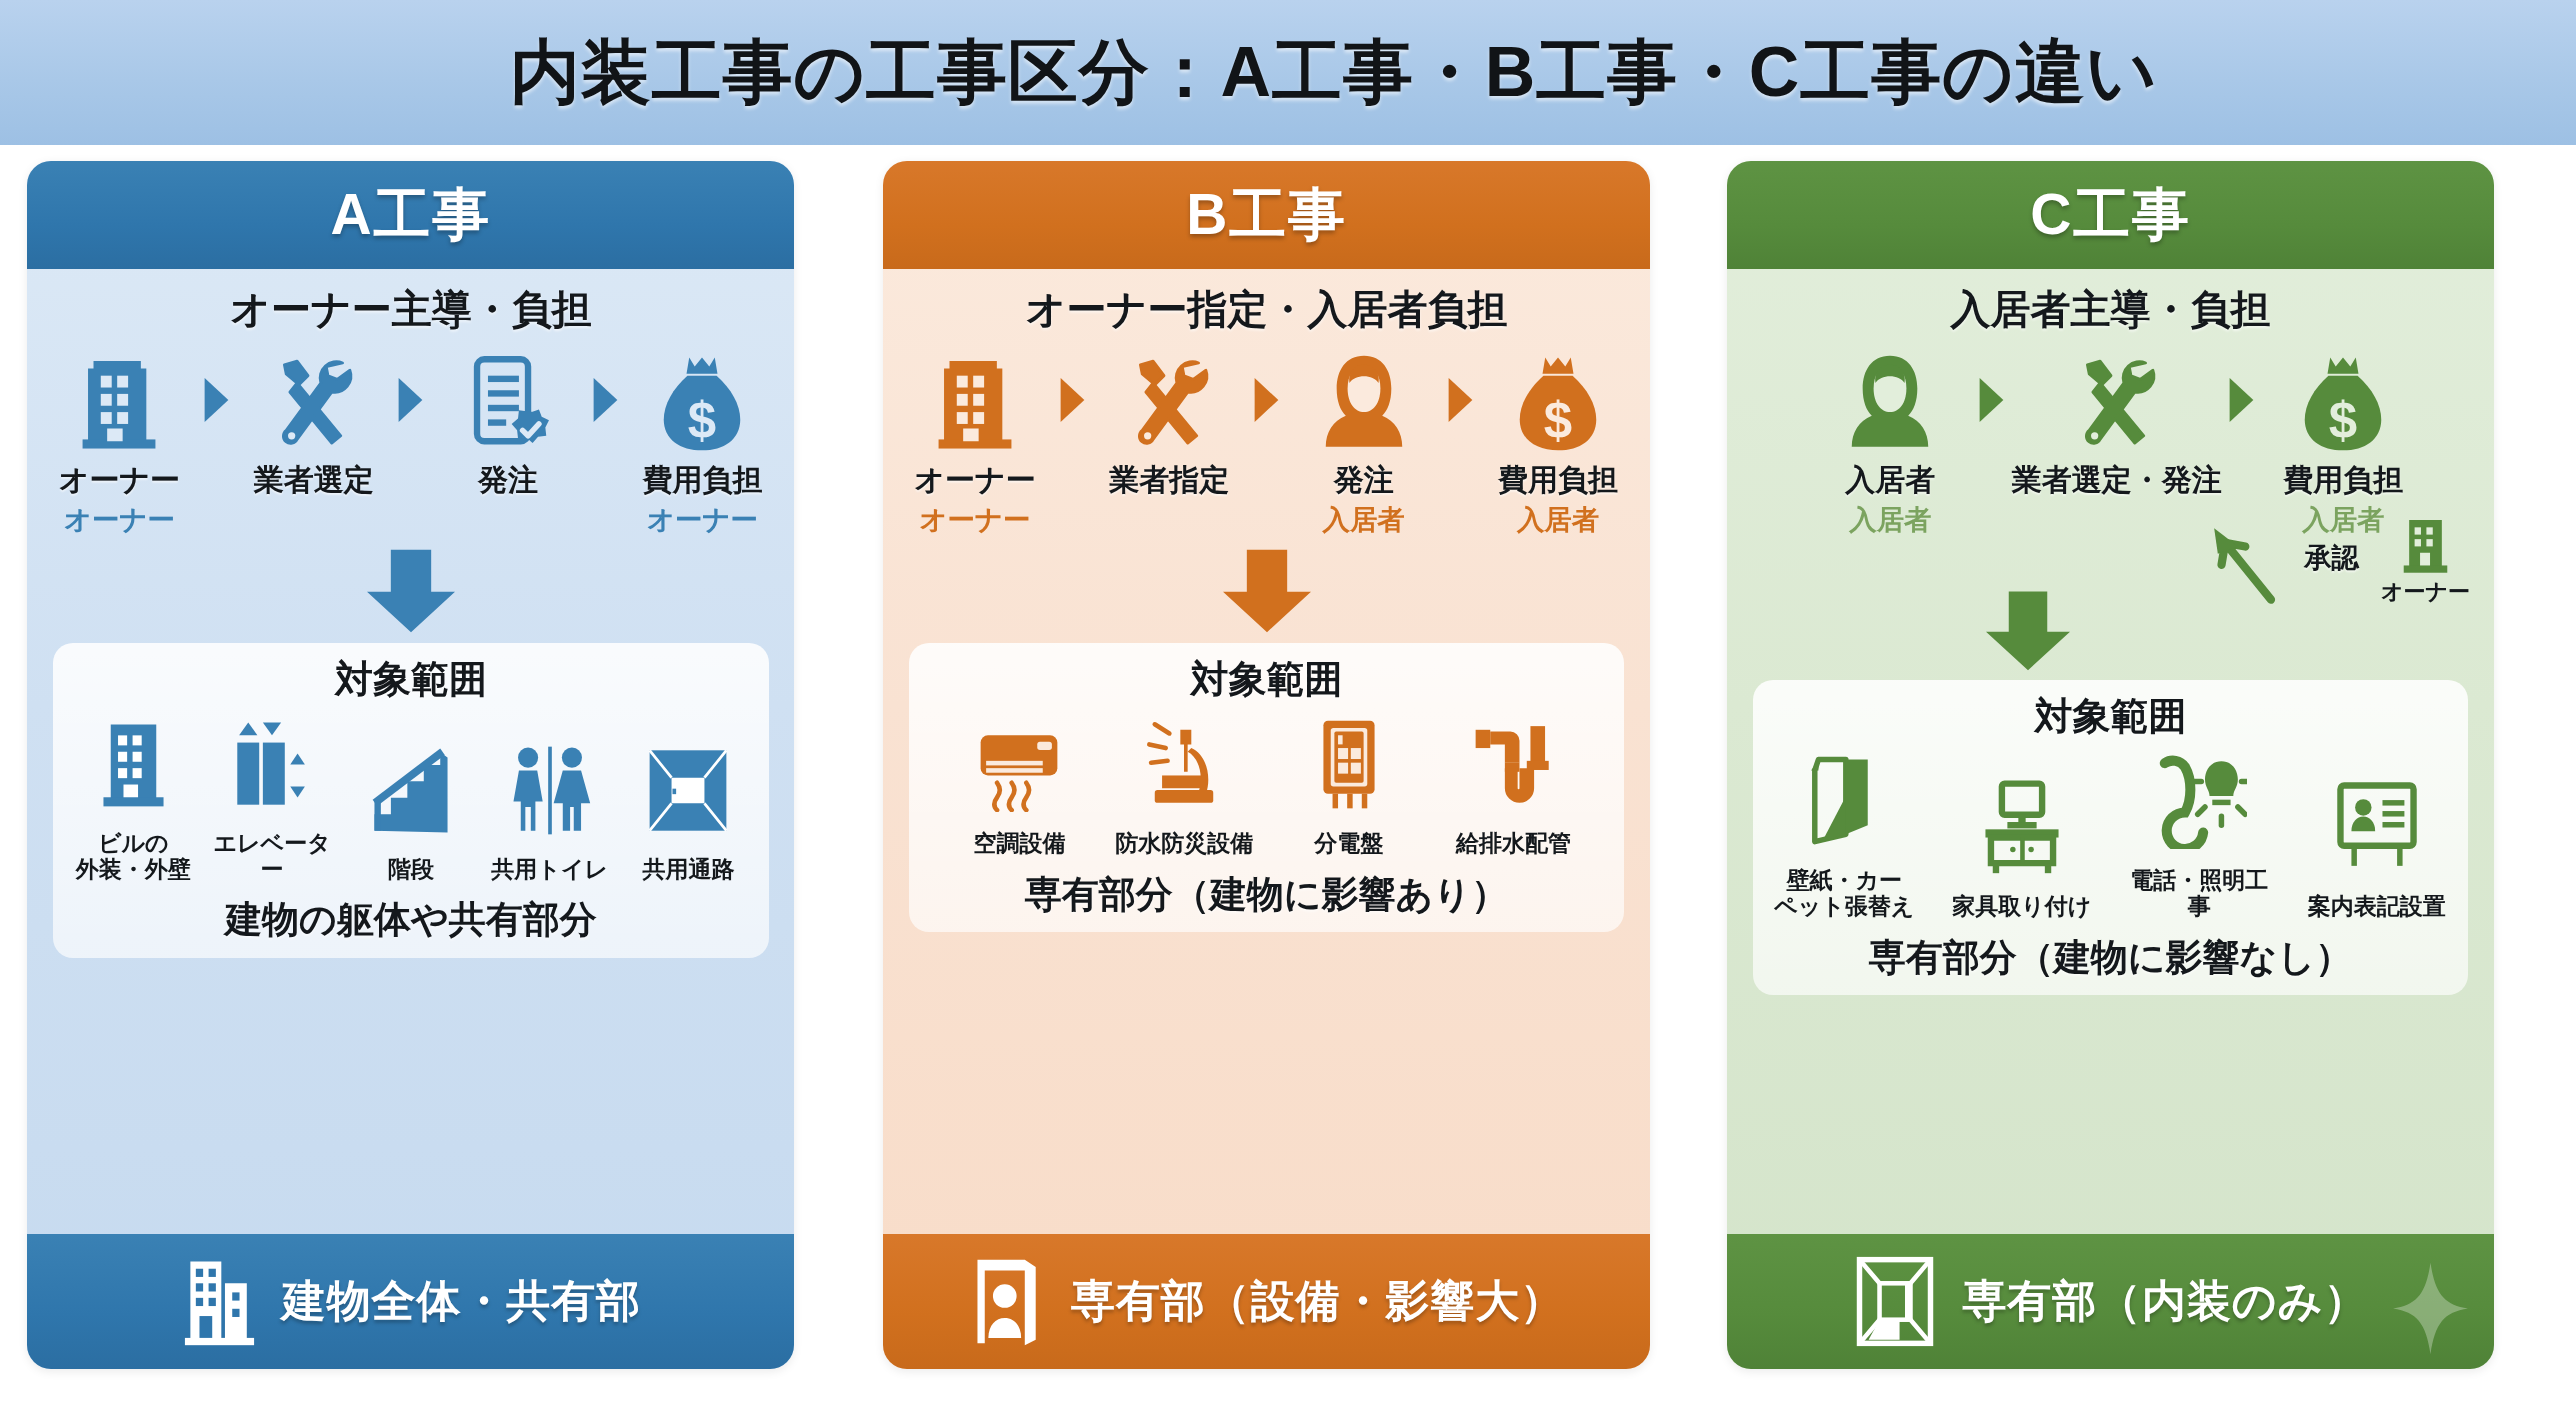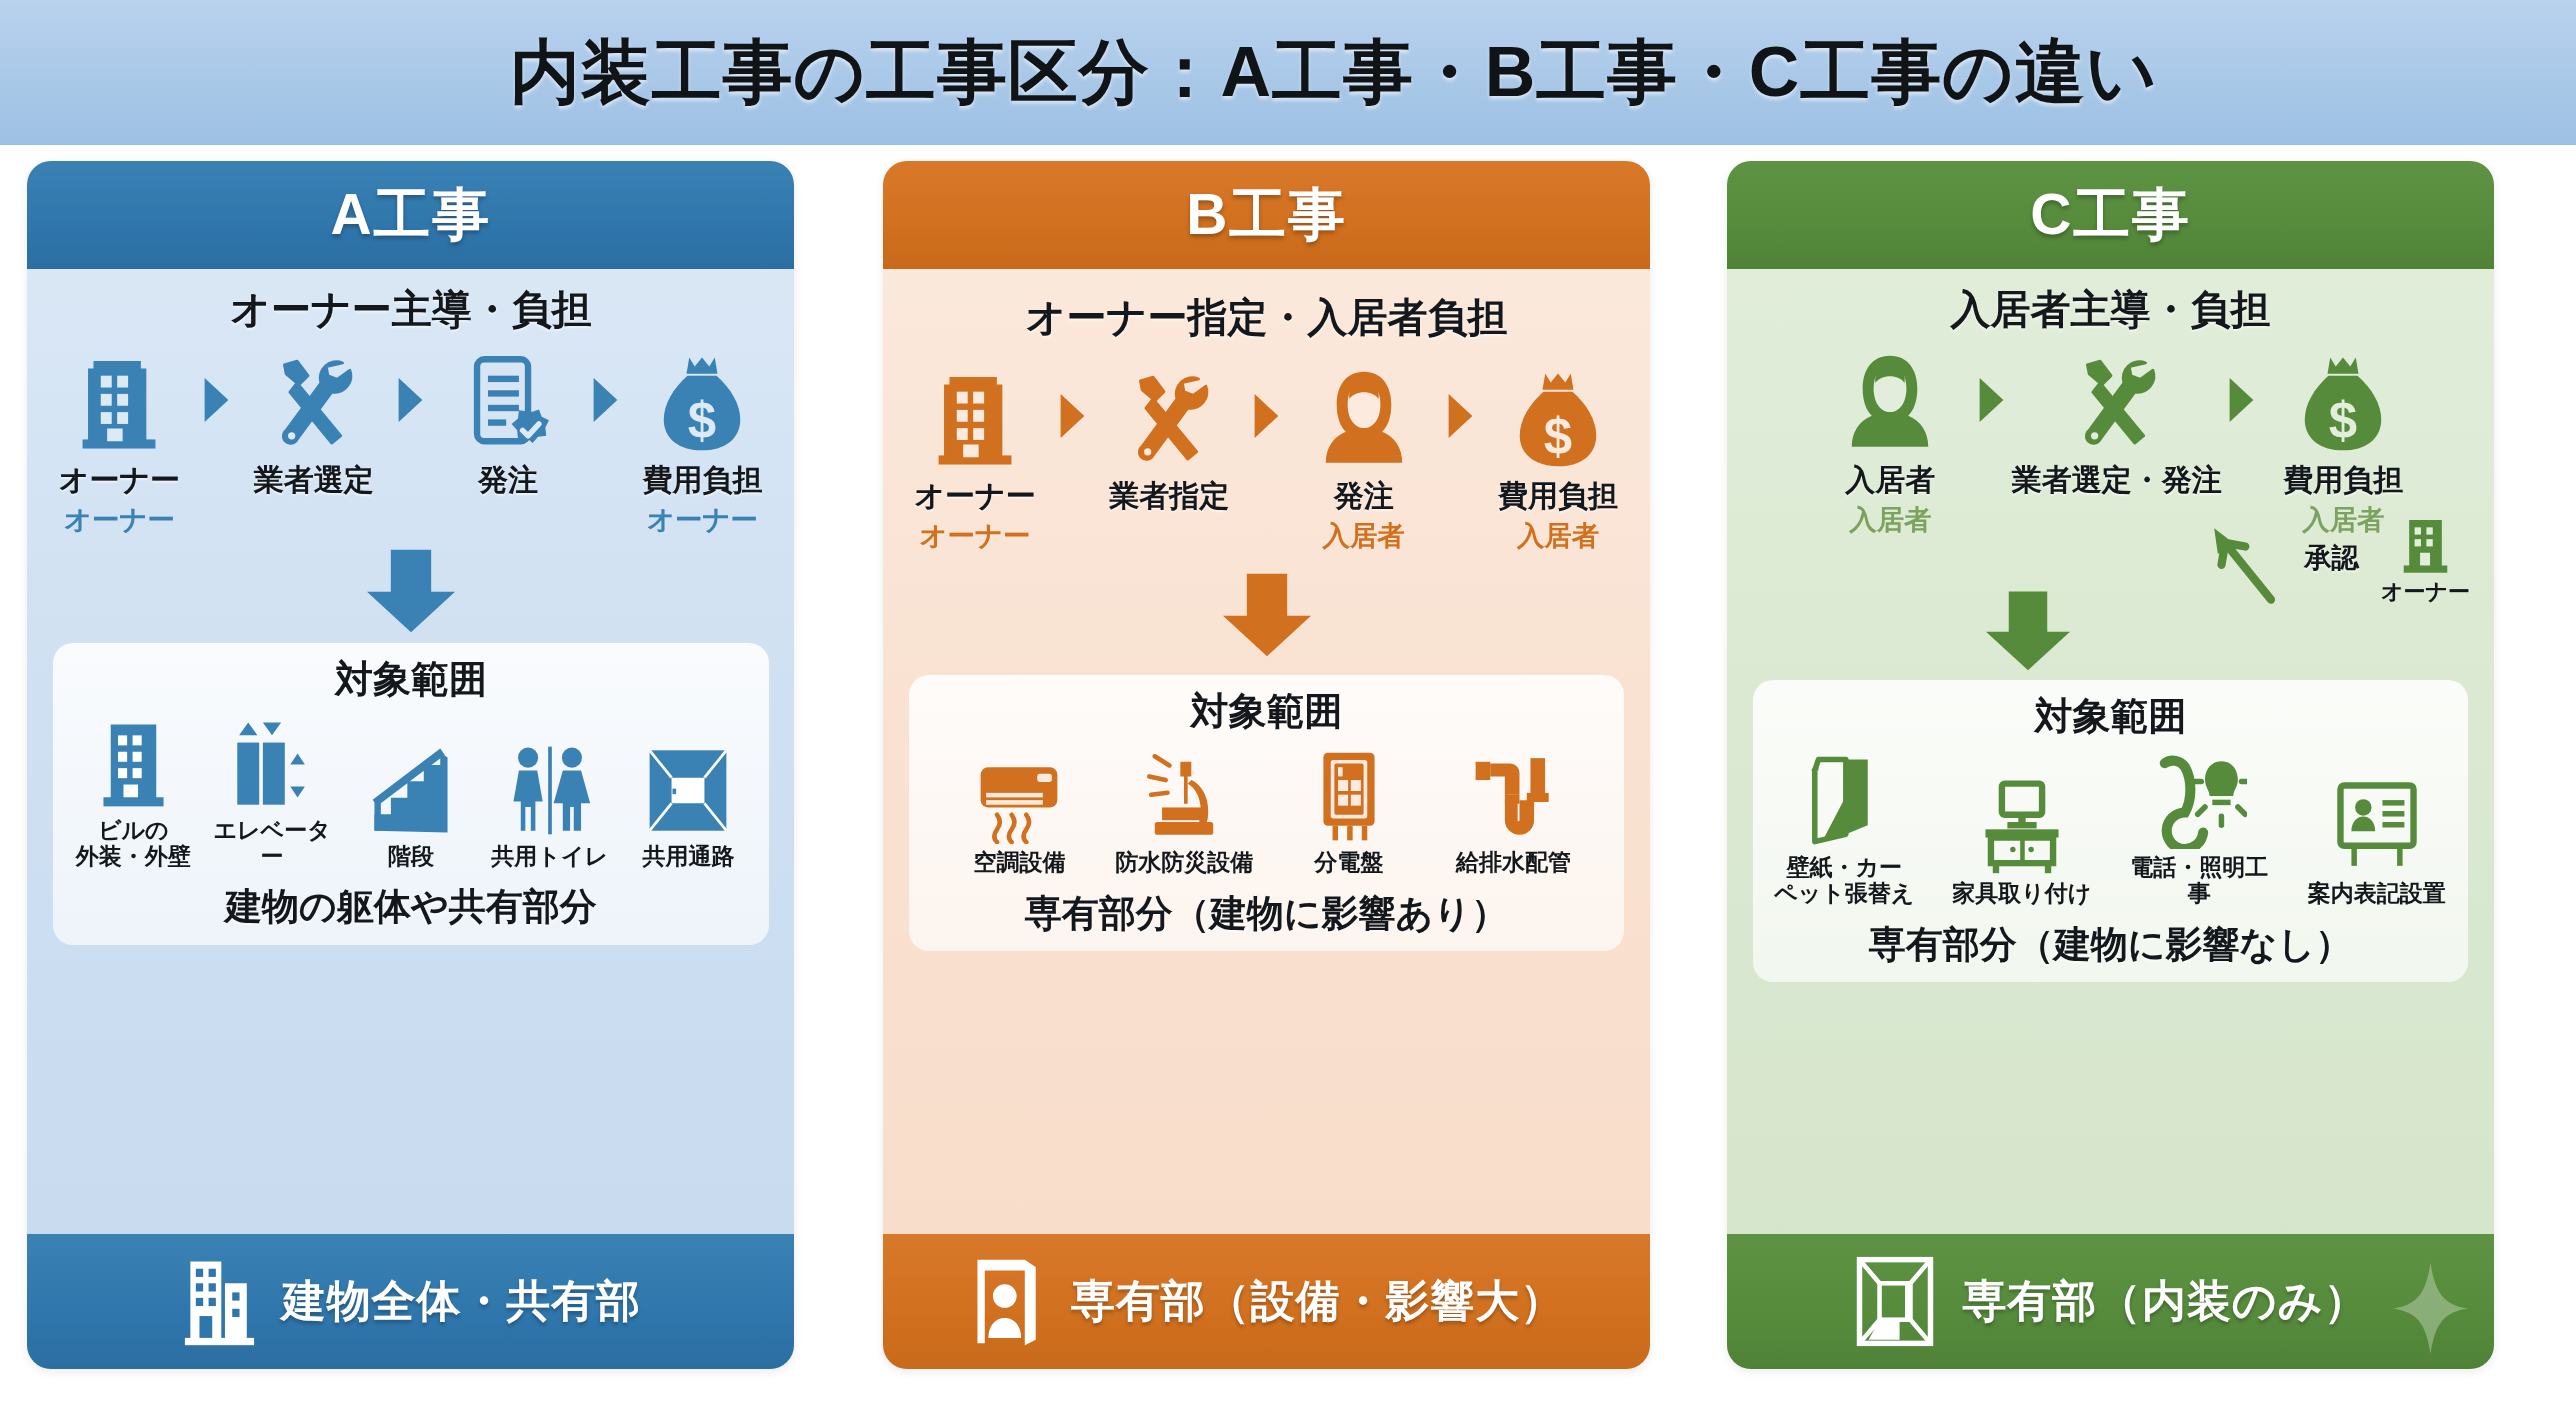--- a/index.html
+++ b/index.html
@@ -25,21 +25,21 @@
 
   
   .cols{position:absolute;left:0;top:161px;width:2576px;height:1226px;}
   .col{
     position:absolute;top:0;width:767px;height:1208px;
     border-radius:24px;overflow:hidden;
     box-shadow:0 2.7px 9.1px rgba(0,0,0,.08);
     display:flex;flex-direction:column;
   }
   .col-a{left:27.4px;}
-  .col-b{left:883px;gap:8px;}
+  .col-b{left:883px;}
   .col-c{left:1727px;}
 
   .col-a{background:linear-gradient(180deg,#dce9f6 0%,#cfe0f2 45%,#c6daef 100%);}
   .col-b{background:linear-gradient(180deg,#fbeadd 0%,#f9e2d2 45%,#f8dcc8 100%);}
   .col-c{background:linear-gradient(180deg,#e2eedb 0%,#dbe9d2 45%,#d4e4ca 100%);}
 
   .col-head{
     height:108px;flex:0 0 108px;
     display:flex;align-items:center;justify-content:center;
     color:#ffffff;font-size:57px;font-weight:bold;letter-spacing:1.8px;
@@ -108,21 +108,21 @@
     padding:11px 12.8px 12.8px;flex:0 0 auto;
   }
   .scope-title{
     text-align:center;font-size:38px;font-weight:bold;color:#14181c;
     text-shadow:0 1.8px 2.7px rgba(255,255,255,.7);margin-bottom:5.5px;
   }
   .scope-items{display:flex;align-items:flex-end;justify-content:center;gap:3.7px;}
   .sitem{display:flex;flex-direction:column;align-items:center;width:161px;}
   .sitem-ico{height:102px;display:flex;align-items:flex-end;justify-content:center;}
   .sitem-lbl{
-    margin-top:6px;font-size:23px;font-weight:bold;color:#14181c;
+    margin-top:19px;font-size:23px;font-weight:bold;color:#14181c;
     text-align:center;line-height:1.12;
   }
   .summary{
     margin-top:12.8px;text-align:center;font-size:37px;font-weight:bold;color:#14181c;
     text-shadow:0 1.8px 2.7px rgba(255,255,255,.6);
   }
 
   
   .foot{
     margin-top:auto;height:135px;flex:0 0 135px;

